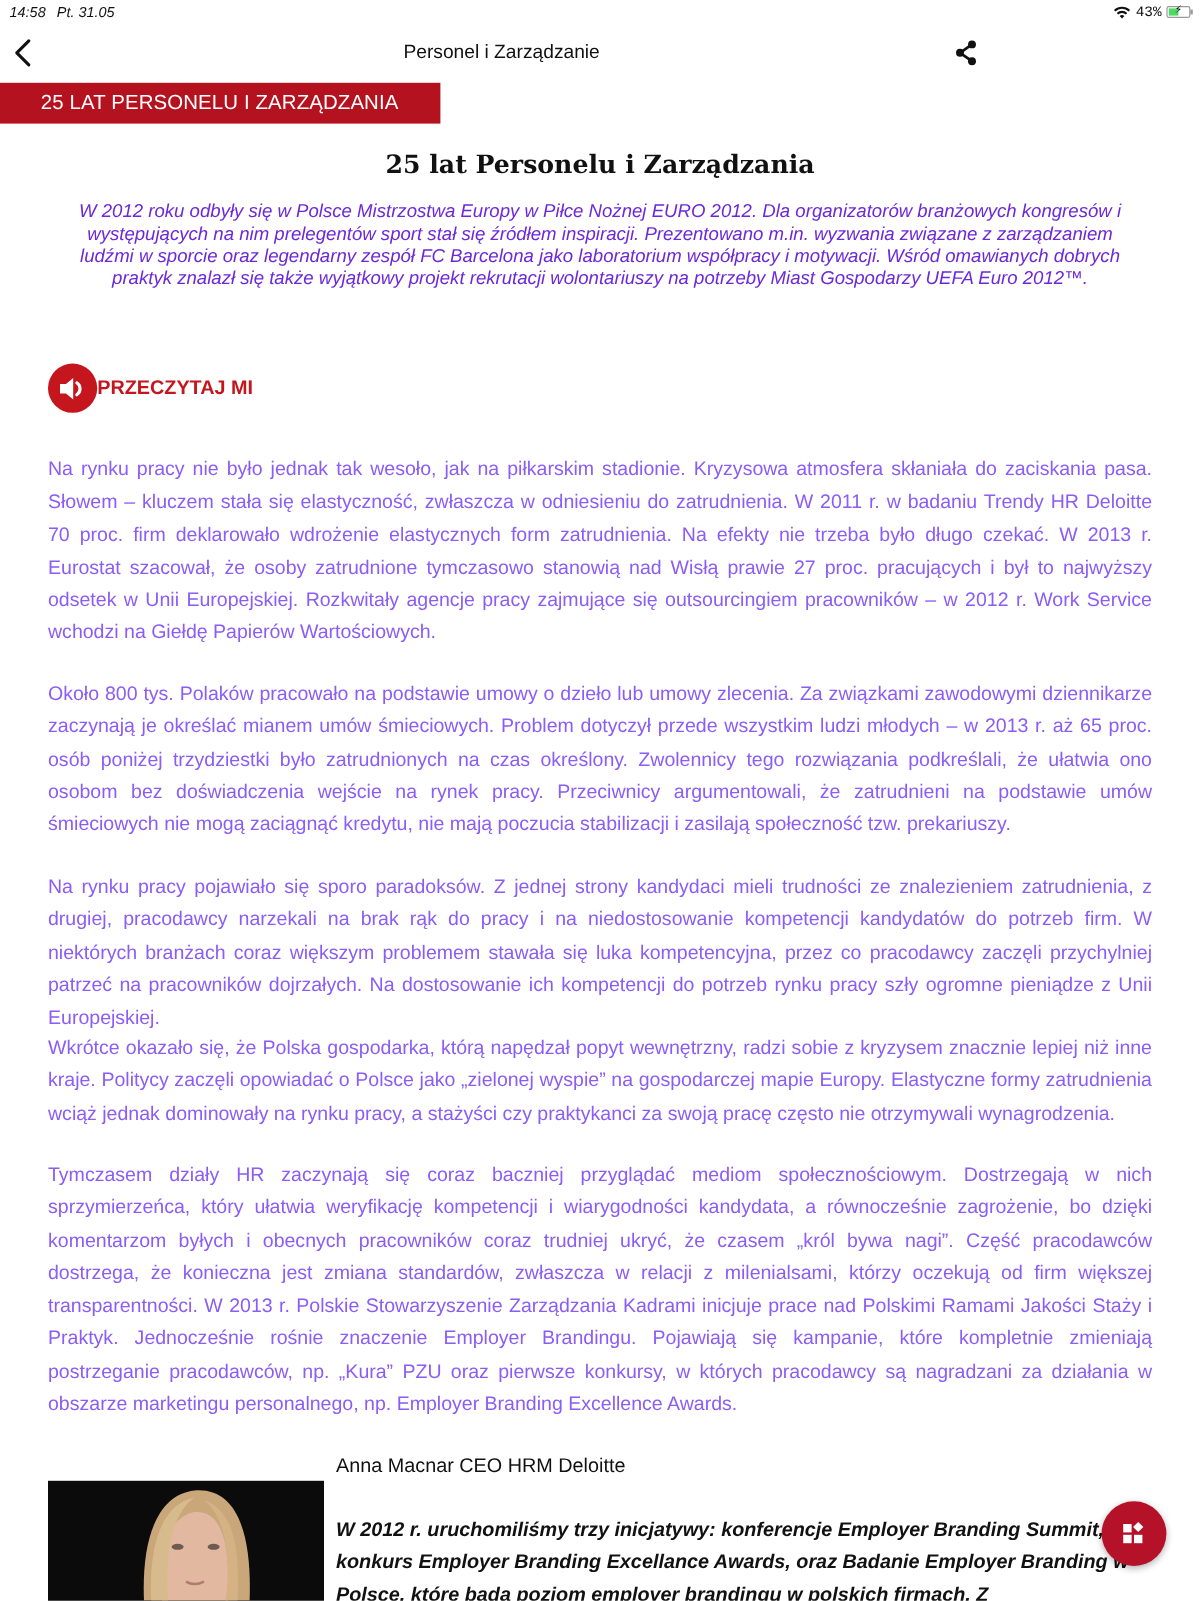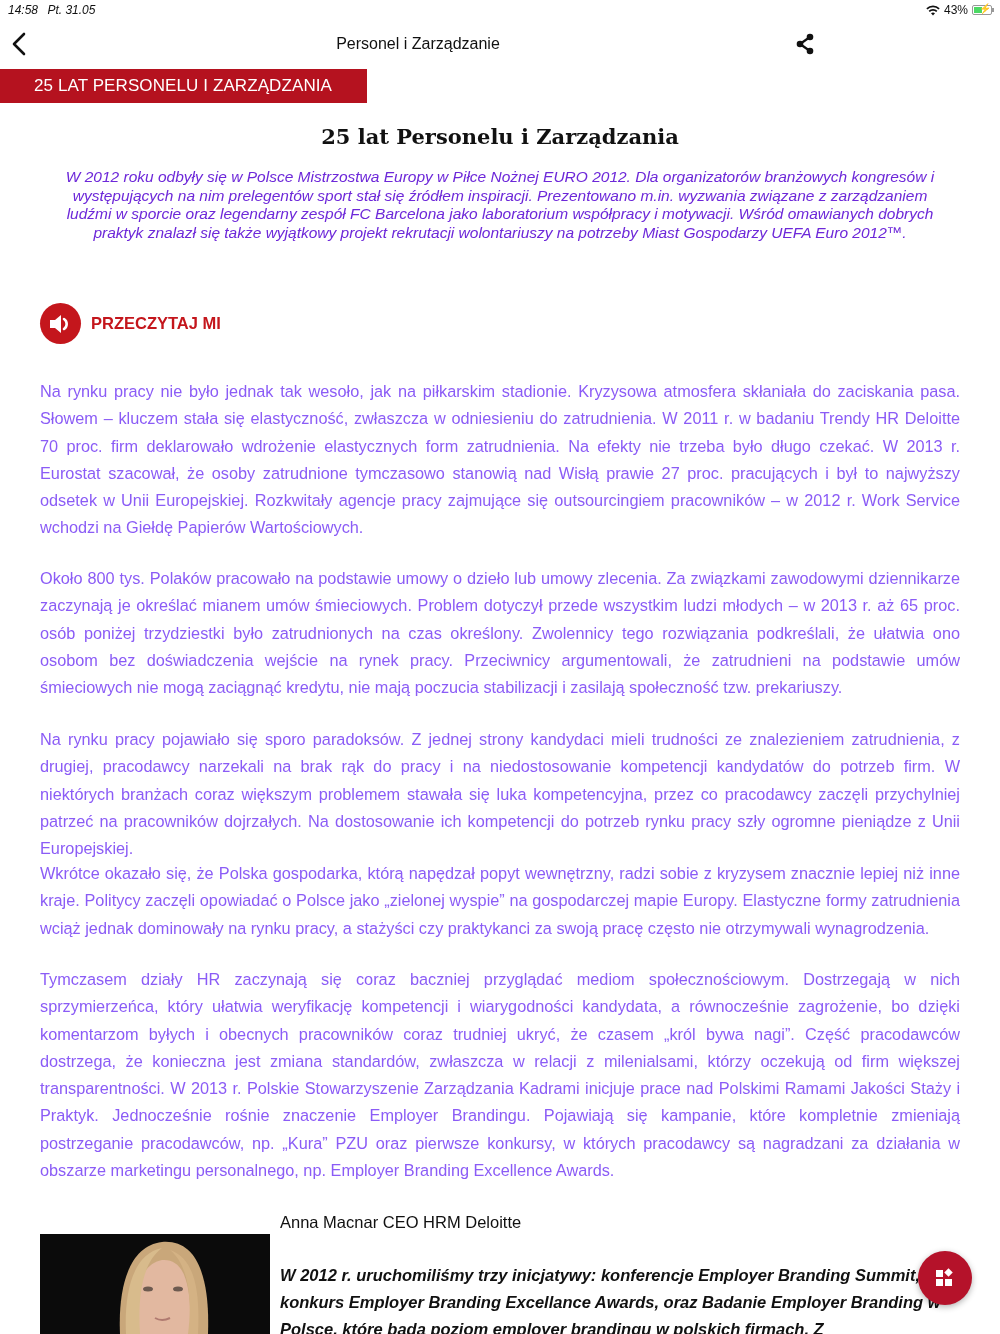--- a/index.html
+++ b/index.html
@@ -2,39 +2,39 @@
 <html><head>
 <meta charset="utf-8">
 <style>
   * { box-sizing: border-box; margin: 0; padding: 0; }
   html, body { width: 1000px; height: 1334px; overflow: hidden; background: #ffffff; }
   body { font-family: "Liberation Sans", sans-serif; color: #222; position: relative; }
 
   .status-bar { position: absolute; left: 0; top: 0; width: 1000px; height: 20px; font-size: 12px; color: #111; }
   .status-left { position: absolute; left: 8px; top: 3px; }
   .status-left span { margin-right: 6px; font-style: italic; }
-  .status-right { position: absolute; right: 8px; top: 3px; display: flex; align-items: center; gap: 4px; }
+  .status-right { position: absolute; right: 8px; top: 3px; display: flex; align-items: center; gap: 4px; font-family: Liberation Mono, monospace; }
   .battery { width: 20px; height: 10px; border: 1px solid #999; border-radius: 2px; position: relative; display: inline-block; }
   .battery .fill { position: absolute; left: 1px; top: 1px; bottom: 1px; width: 8px; background: #4cd964; }
   .battery .bolt { position: absolute; left: 6px; top: -3px; font-size: 10px; color: #111; }
   .battery::after { content: ""; position: absolute; right: -3px; top: 2px; width: 2px; height: 4px; background: #999; }
 
   .nav-bar { position: absolute; left: 0; top: 24px; width: 836px; height: 40px; }
   .nav-back { position: absolute; left: 8px; top: 6px; width: 24px; height: 28px; cursor: pointer; }
   .nav-title { position: absolute; left: 0; right: 0; top: 11px; text-align: center; font-size: 16px; color: #111; }
   .nav-share { position: absolute; right: 20px; top: 8px; width: 22px; height: 24px; cursor: pointer; }
 
   .section-banner { position: absolute; left: 0; top: 69px; width: 367px; height: 34px; background: #b5121f; color: #fff; font-size: 17px; line-height: 34px; padding-left: 34px; letter-spacing: 0.1px; }
 
   .article-title { position: absolute; left: 0; right: 0; top: 124px; text-align: center; font-family: "DejaVu Serif", serif; font-weight: bold; font-size: 21px; color: #111; }
   .lead { position: absolute; left: 50px; right: 50px; top: 168px; text-align: center; font-style: italic; font-size: 15.5px; line-height: 18.5px; color: #6d28d9; }
 
   .read-btn { position: absolute; left: 40px; top: 303px; display: flex; align-items: center; cursor: pointer; }
   .read-icon { width: 41px; height: 41px; border-radius: 50%; background: #c4161c; display: flex; align-items: center; justify-content: center; }
-  .read-label { margin-left: 10px; color: #c4161c; font-weight: bold; font-size: 16.5px; }
+  .read-label { color: #c4161c; font-weight: bold; font-size: 16.5px; }
 
   .body-text { position: absolute; left: 40px; width: 920px; font-size: 16.3px; line-height: 27.3px; color: #8b5cf6; text-align: justify; }
   .p1 { top: 378px; }
   .p2 { top: 565px; }
   .p3 { top: 726px; }
   .p4 { top: 860px; }
   .p5 { top: 966px; }
 
   .author-name { position: absolute; left: 280px; top: 1213px; font-size: 16.5px; color: #111; }
   .author-photo { position: absolute; left: 40px; top: 1234px; width: 230px; height: 100px; background: #0c0c0c; overflow: hidden; }

